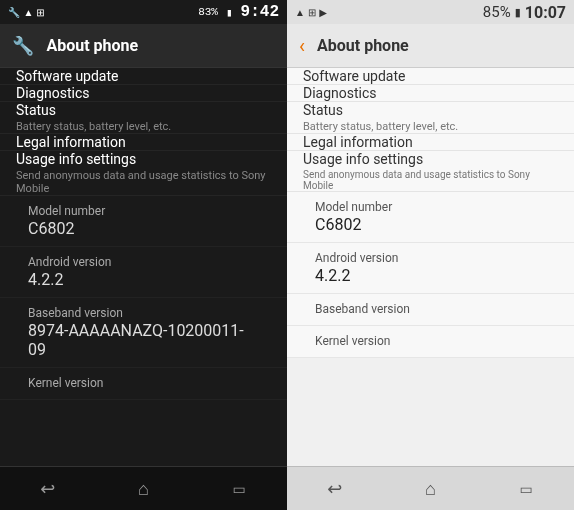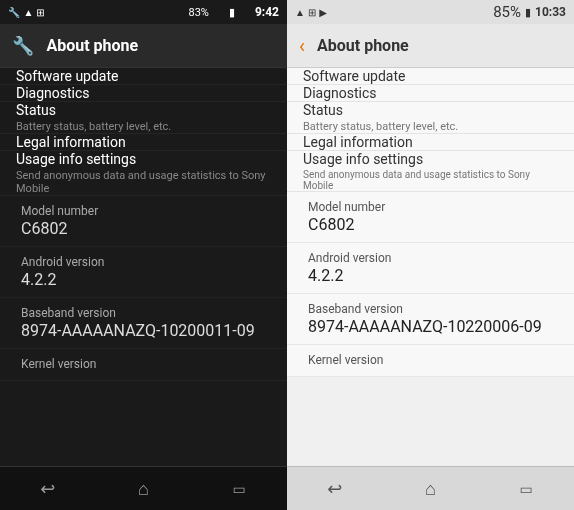--- a/index.html
+++ b/index.html
@@ -52,21 +52,21 @@
     }
 
     .status-icons {
       display: flex;
       align-items: center;
       gap: 3px;
       font-size: 10px;
     }
 
     .status-time {
-      font-size: 12px;
+      font-size: 16px;
       font-weight: bold;
     }
 
     
     .toolbar {
       height: 44px;
       display: flex;
       align-items: center;
       padding: 0 12px;
       gap: 12px;
@@ -123,21 +123,21 @@
     .menu-item-light .menu-item-title { color: #333; }
 
     .menu-item-subtitle {
       font-size: 11px;
       margin-top: 2px;
     }
     .menu-item-dark .menu-item-subtitle { color: #888; }
     .menu-item-light .menu-item-subtitle { color: #777; }
 
     .info-item {
-      padding: 8px 21px;
+      padding: 8px 28px;
       border-bottom: 1px solid rgba(255,255,255,0.05);
     }
     .info-item-dark {
       border-bottom: 1px solid rgba(255,255,255,0.04);
     }
     .info-item-light {
       border-bottom: 1px solid rgba(0,0,0,0.07);
     }
 
     .info-label {
@@ -205,21 +205,21 @@
 <body>
 
 <div class="panel-left">
 
   <div class="status-bar status-bar-dark">
     <div class="status-icons">
       <span>🔧</span>
       <span>▲</span>
       <span>⊞</span>
     </div>
-    <div style="display:flex;align-items:center;gap:20px;">
+    <div style="display:flex;align-items:center;gap:8px;font-family:Liberation Mono, monospace;">
       <span style="font-size:11px;color:#fff;">83%</span>
       <span style="font-size:11px;color:#fff;">▮</span>
       <span class="status-time" style="color:#fff;">9:42</span>
     </div>
   </div>
 
   <div class="toolbar toolbar-dark">
     <span class="back-icon" style="color:#e87000;">🔧</span>
     <span class="toolbar-title">About phone</span>
   </div>
@@ -281,21 +281,21 @@
 
   <div class="status-bar status-bar-light">
     <div class="status-icons">
       <span style="font-size:10px;color:#333;">▲</span>
       <span style="font-size:10px;color:#333;">⊞</span>
       <span style="font-size:10px;color:#333;">▶</span>
     </div>
     <div style="display:flex;align-items:center;gap:4px;">
       <span style="font-size:15px;color:#333;">85%</span>
       <span style="font-size:11px;color:#333;">▮</span>
-      <span class="status-time" style="color:#333;">10:33</span>
+      <span class="status-time" style="color:#333;">10:07</span>
     </div>
   </div>
 
   <div class="toolbar toolbar-light">
     <span class="back-icon" style="color:#e87000;font-size:20px;">‹</span>
     <span class="toolbar-title" style="color:#333;">About phone</span>
   </div>
 
   <div class="content" style="background:#f0f0f0;">
 
@@ -320,21 +320,20 @@
     <div class="info-item info-item-light" style="background:#f8f8f8;">
       <div class="info-label info-label-light">Model number</div>
       <div class="info-value info-value-light">C6802</div>
     </div>
     <div class="info-item info-item-light" style="background:#f8f8f8;">
       <div class="info-label info-label-light">Android version</div>
       <div class="info-value info-value-light">4.2.2</div>
     </div>
     <div class="info-item info-item-light" style="background:#f8f8f8;">
       <div class="info-label info-label-light">Baseband version</div>
-      <div class="info-value info-value-light">8974-AAAAANAZQ-10220006-09</div>
     </div>
     <div class="info-item info-item-light" style="background:#f8f8f8;">
       <div class="info-label info-label-light">Kernel version</div>
 
     </div>
 
   </div>
 
   <div class="bottom-nav bottom-nav-light">
     <div class="nav-btn nav-btn-light">

